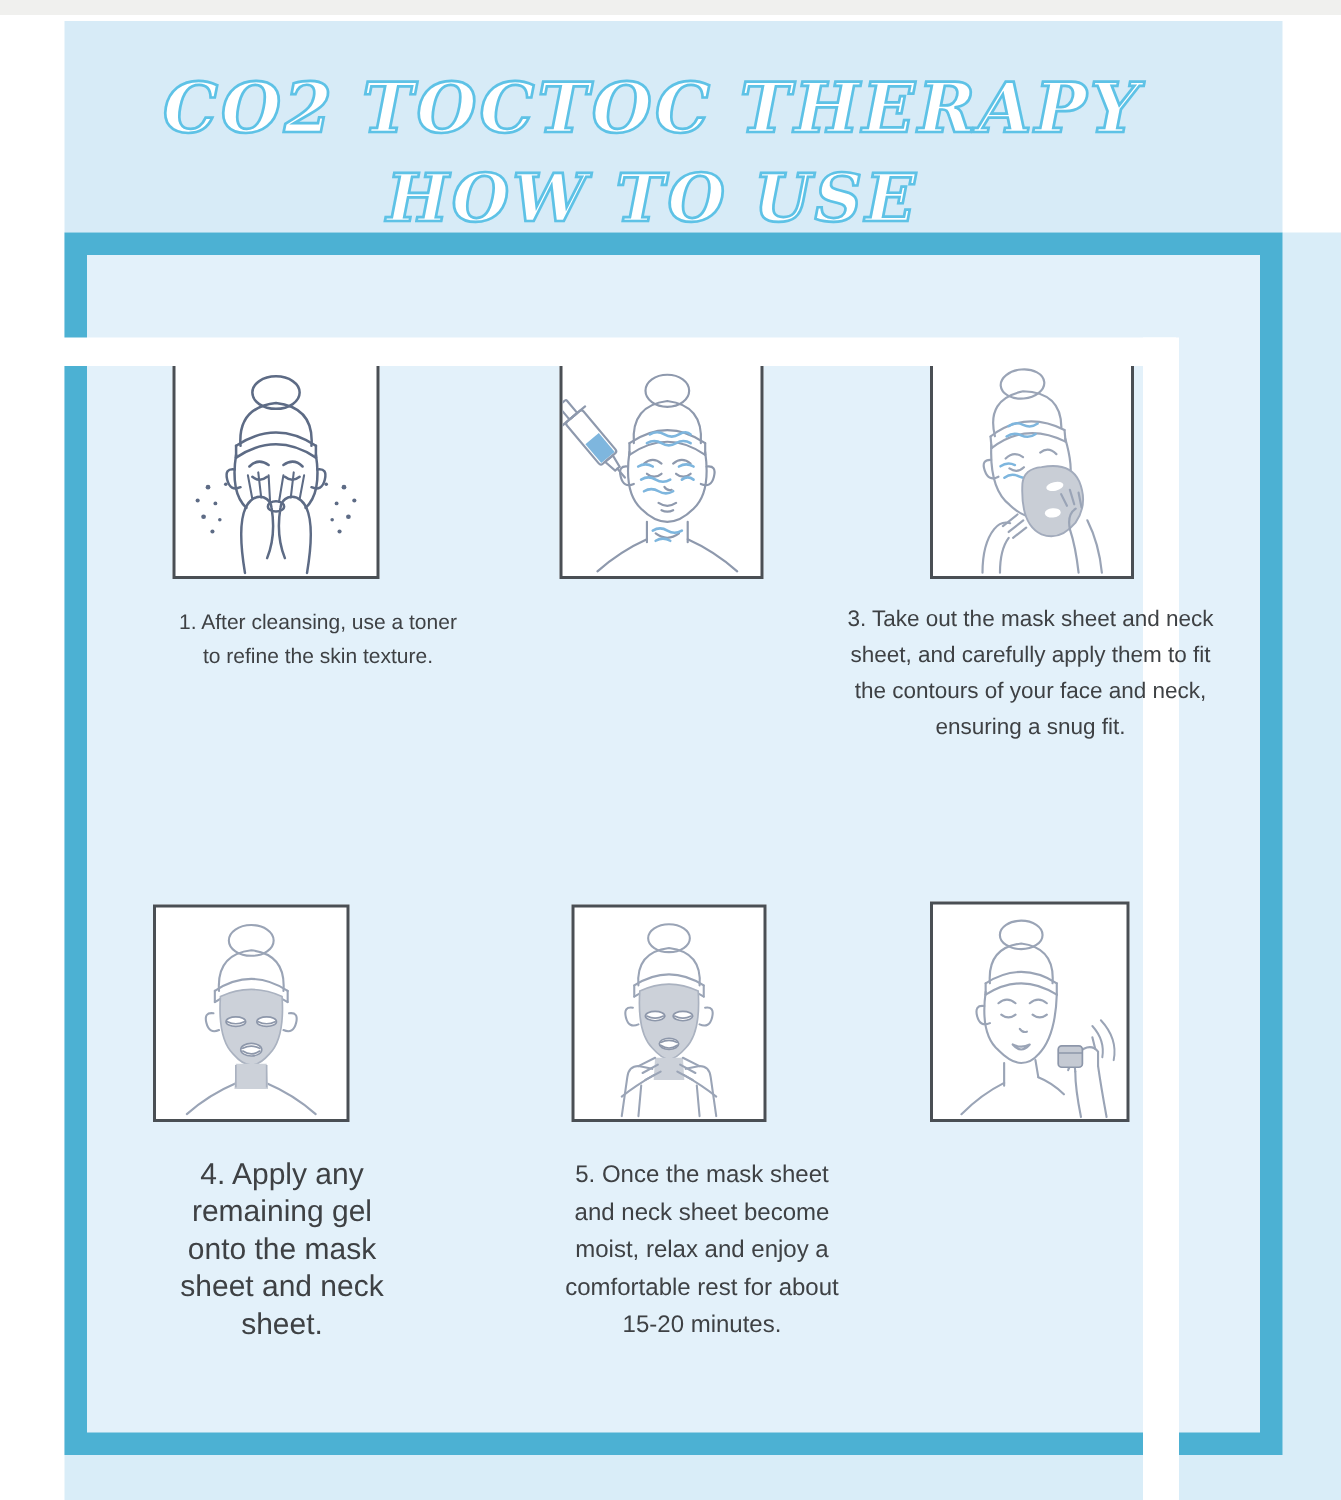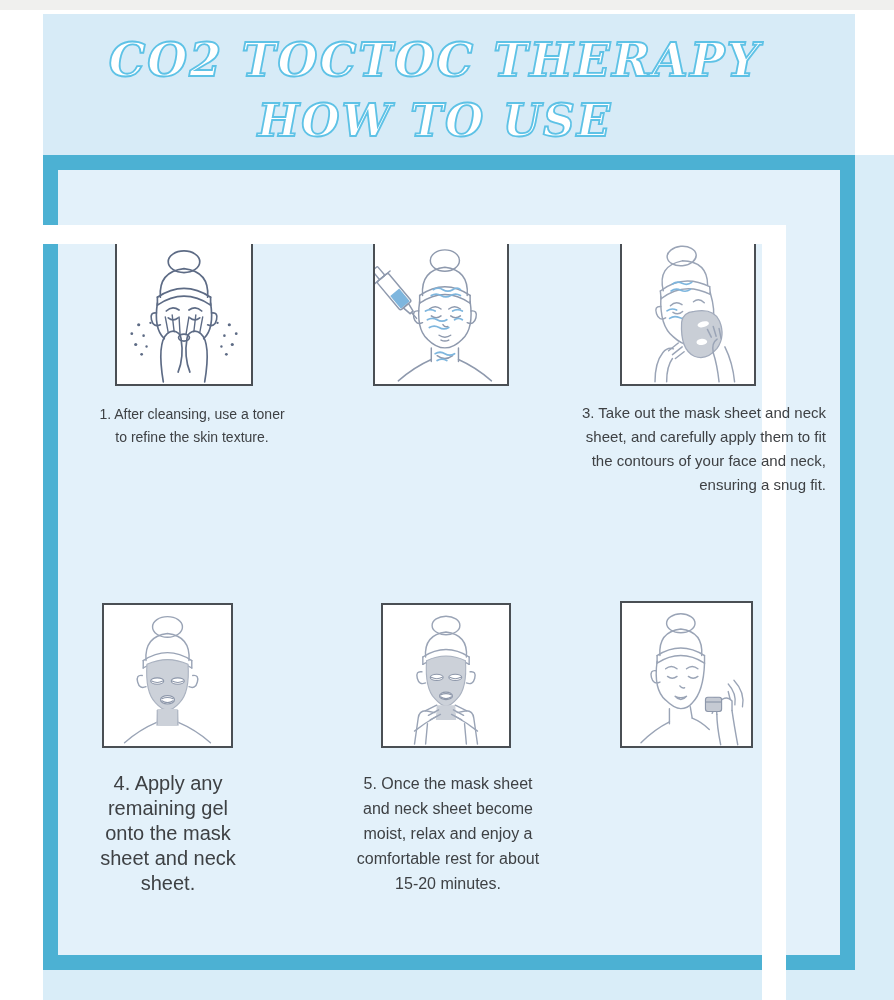--- a/index.html
+++ b/index.html
@@ -3,40 +3,40 @@
 <meta charset="utf-8">
 <style>
   html,body{margin:0;padding:0;background:#ffffff;}
   .canvas{position:relative;width:894px;height:1000px;background:#ffffff;overflow:hidden;
           font-family:"Liberation Sans",sans-serif;}
   .gray-strip{position:absolute;left:0;top:0;width:894px;height:10px;background:#f0f0ee;z-index:0;}
   .panel-top{position:absolute;left:43px;top:14px;width:812px;height:141px;background:#d7ebf7;z-index:0;}
   .panel-main{position:absolute;left:43px;top:155px;width:851px;height:845px;background:#d9edf8;z-index:0;}
   .frame{position:absolute;left:43px;top:155px;width:812px;height:815px;box-sizing:border-box;
          border:15px solid #4cb1d3;background:#e3f1fa;z-index:1;}
-  .title-wrap{position:absolute;left:43px;top:12px;width:784px;z-index:2;}
+  .title-wrap{position:absolute;left:43px;top:24px;width:784px;z-index:2;}
   .title-line{font-family:"DejaVu Serif",serif;font-style:italic;font-weight:bold;color:#ffffff;
               -webkit-text-stroke:1.8px #5ec2e6;text-shadow:0 0 1px #8ed4ef;
               text-align:center;letter-spacing:2px;}
   .title-line1{font-size:46px;margin-top:21px;}
   .title-line2{font-size:44px;margin-top:8px;}
   .figure{position:absolute;box-sizing:border-box;background:#ffffff;border:2px solid #4a4f54;z-index:2;}
   .figure svg{display:block;width:100%;height:100%;}
   .fig1{left:115px;top:236px;width:138px;height:150px;}
   .fig2{left:373px;top:236px;width:136px;height:150px;}
   .fig3{left:620px;top:234px;width:136px;height:152px;}
   .fig4{left:102px;top:603px;width:131px;height:145px;}
   .fig5{left:381px;top:603px;width:130px;height:145px;}
   .fig6{left:620px;top:601px;width:133px;height:147px;}
   .white-band-h{position:absolute;left:0;top:225px;width:784px;height:19px;background:#ffffff;z-index:3;}
   .white-strip-v{position:absolute;left:762px;top:225px;width:24px;height:775px;background:#ffffff;z-index:3;}
-  .caption{position:absolute;text-align:center;white-space:pre-line;color:#3e4144;z-index:4;}
+  .caption{position:absolute;text-align:center;white-space:pre-line;color:#3e4144;z-index:4;margin-left:20px;}
   .cap1{left:92px;top:403px;width:200px;font-size:14px;line-height:23px;}
   .cap2{left:347px;top:403px;width:200px;font-size:14px;line-height:23px;}
-  .cap3{left:566px;top:401px;width:260px;font-size:15px;line-height:24px;text-align:right;}
+  .cap3{left:537px;top:401px;width:260px;font-size:15px;line-height:24px;}
   .cap4{left:88px;top:771px;width:160px;font-size:20px;line-height:25px;}
   .cap5{left:318px;top:771px;width:260px;font-size:16px;line-height:25px;text-align:center;}
   .cap6{left:562px;top:771px;width:262px;font-size:15px;line-height:23px;}
 </style>
 </head>
 <body>
 
 <div class="canvas">
 
   <div class="gray-strip"></div>

